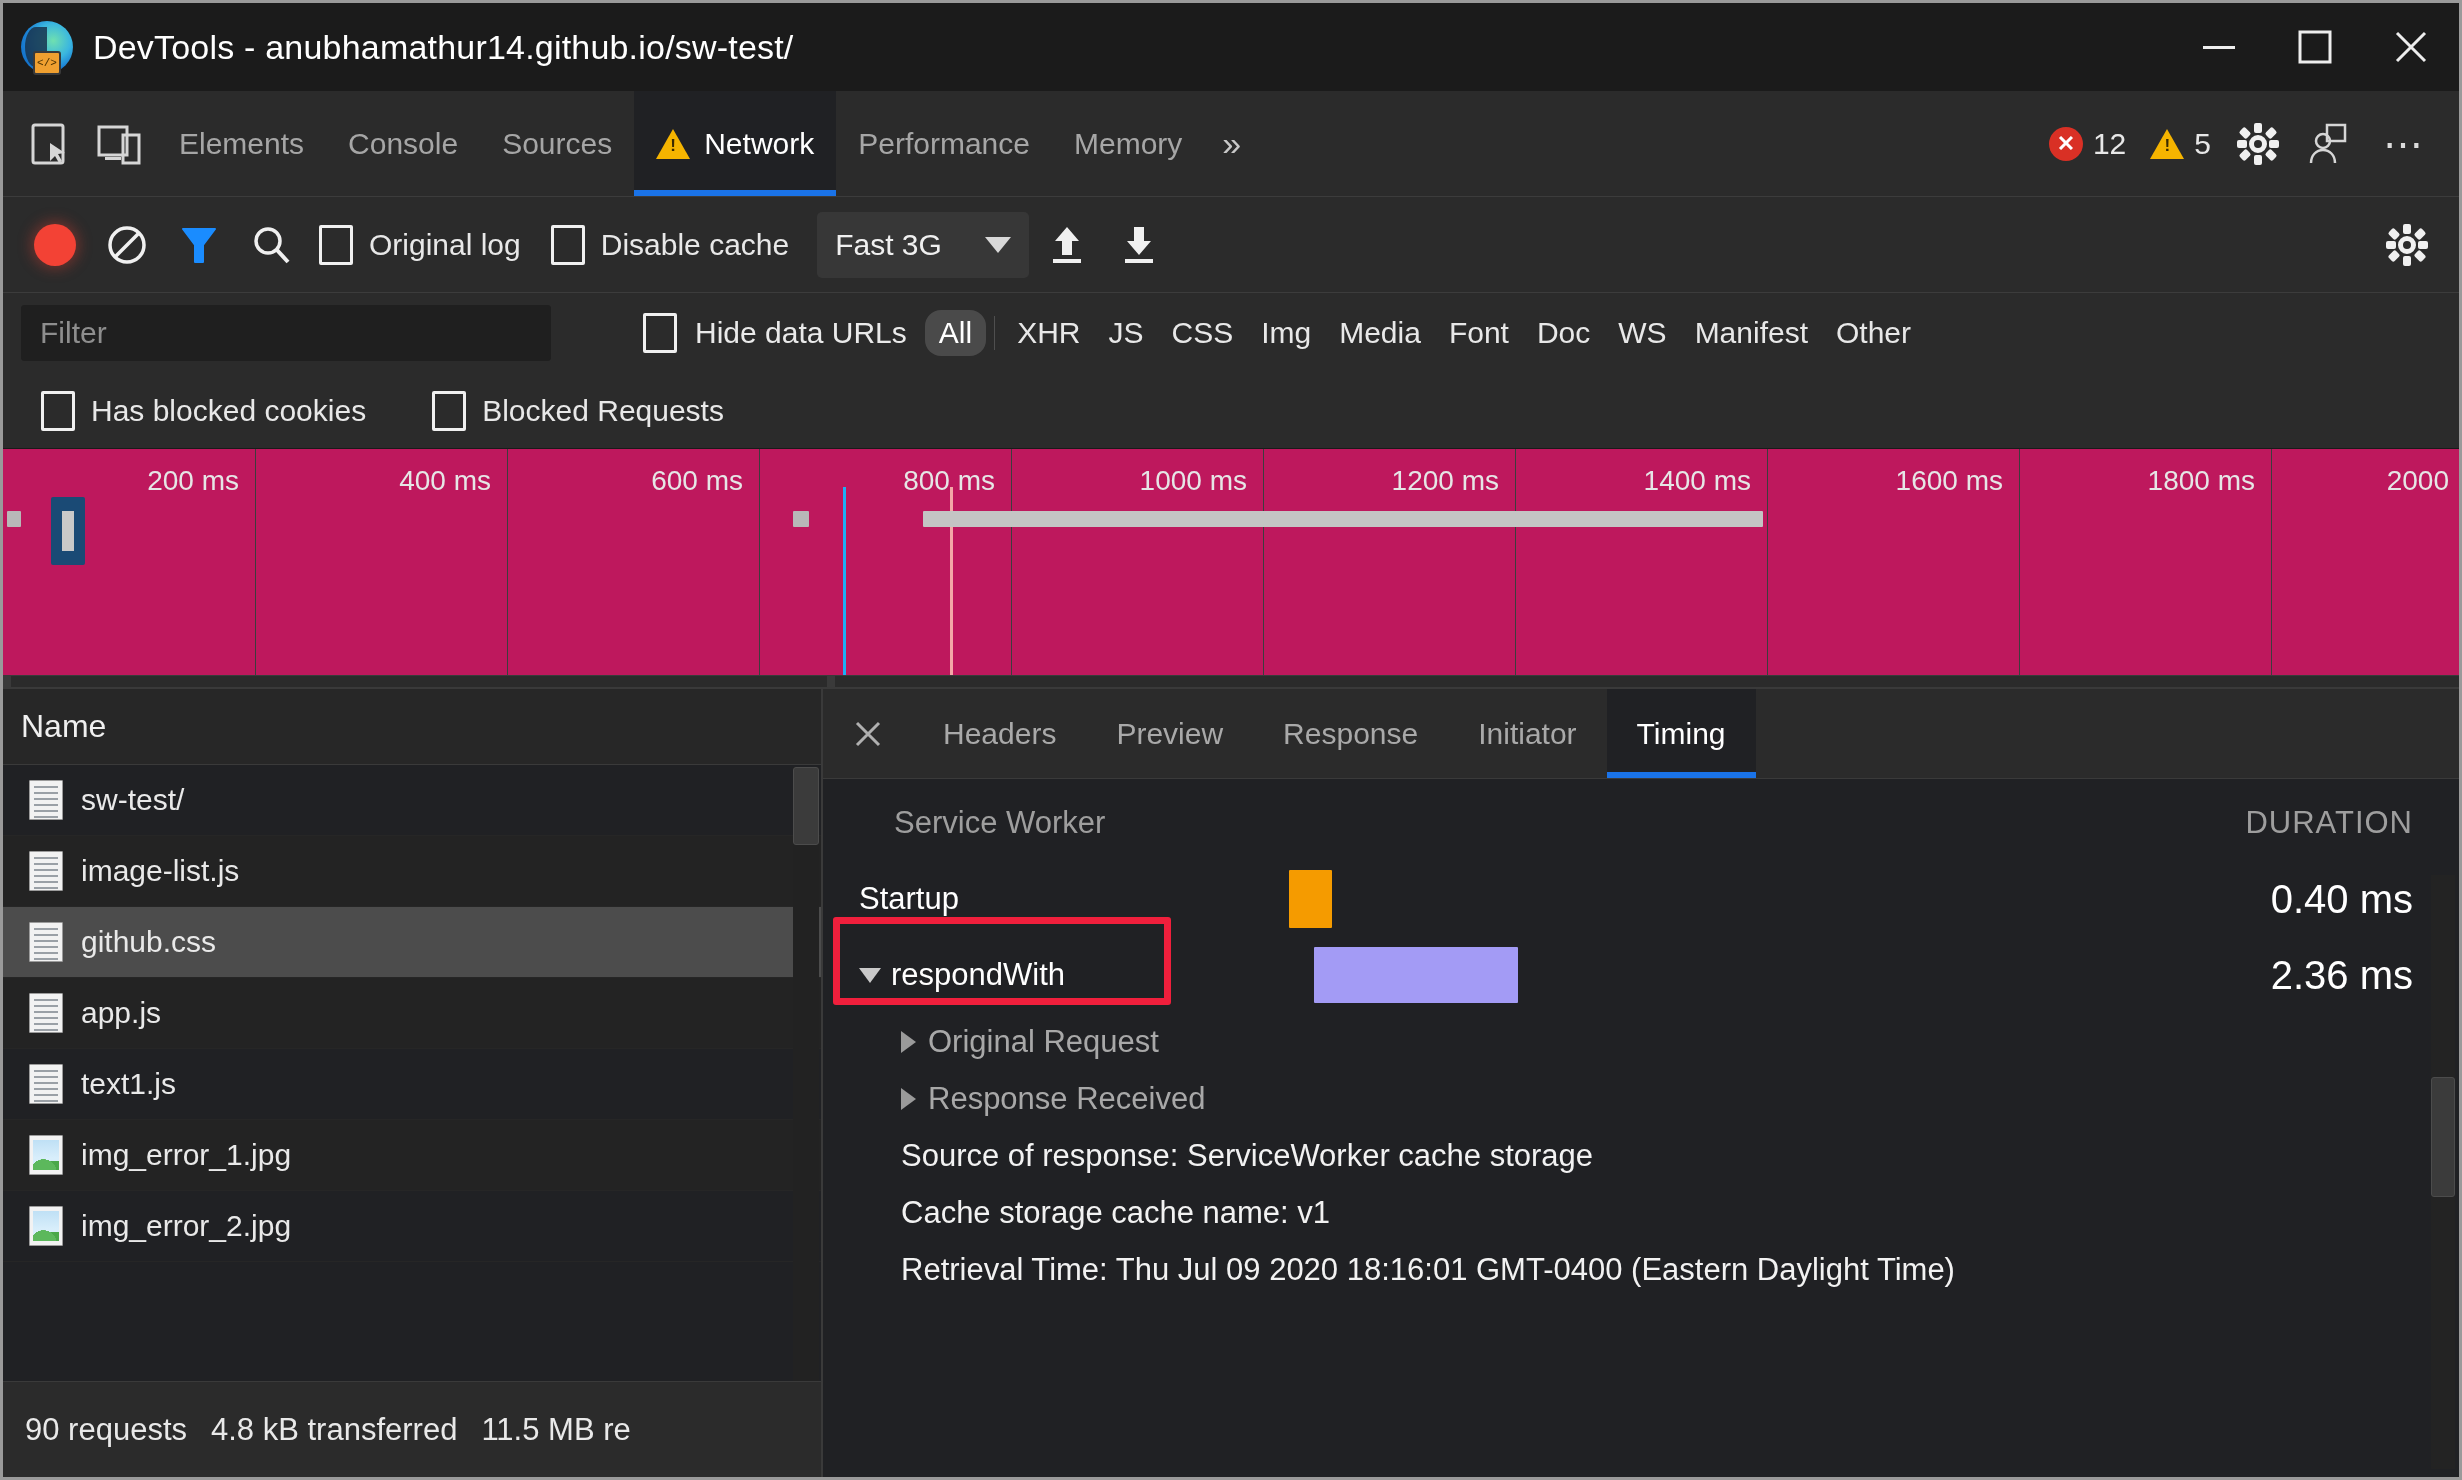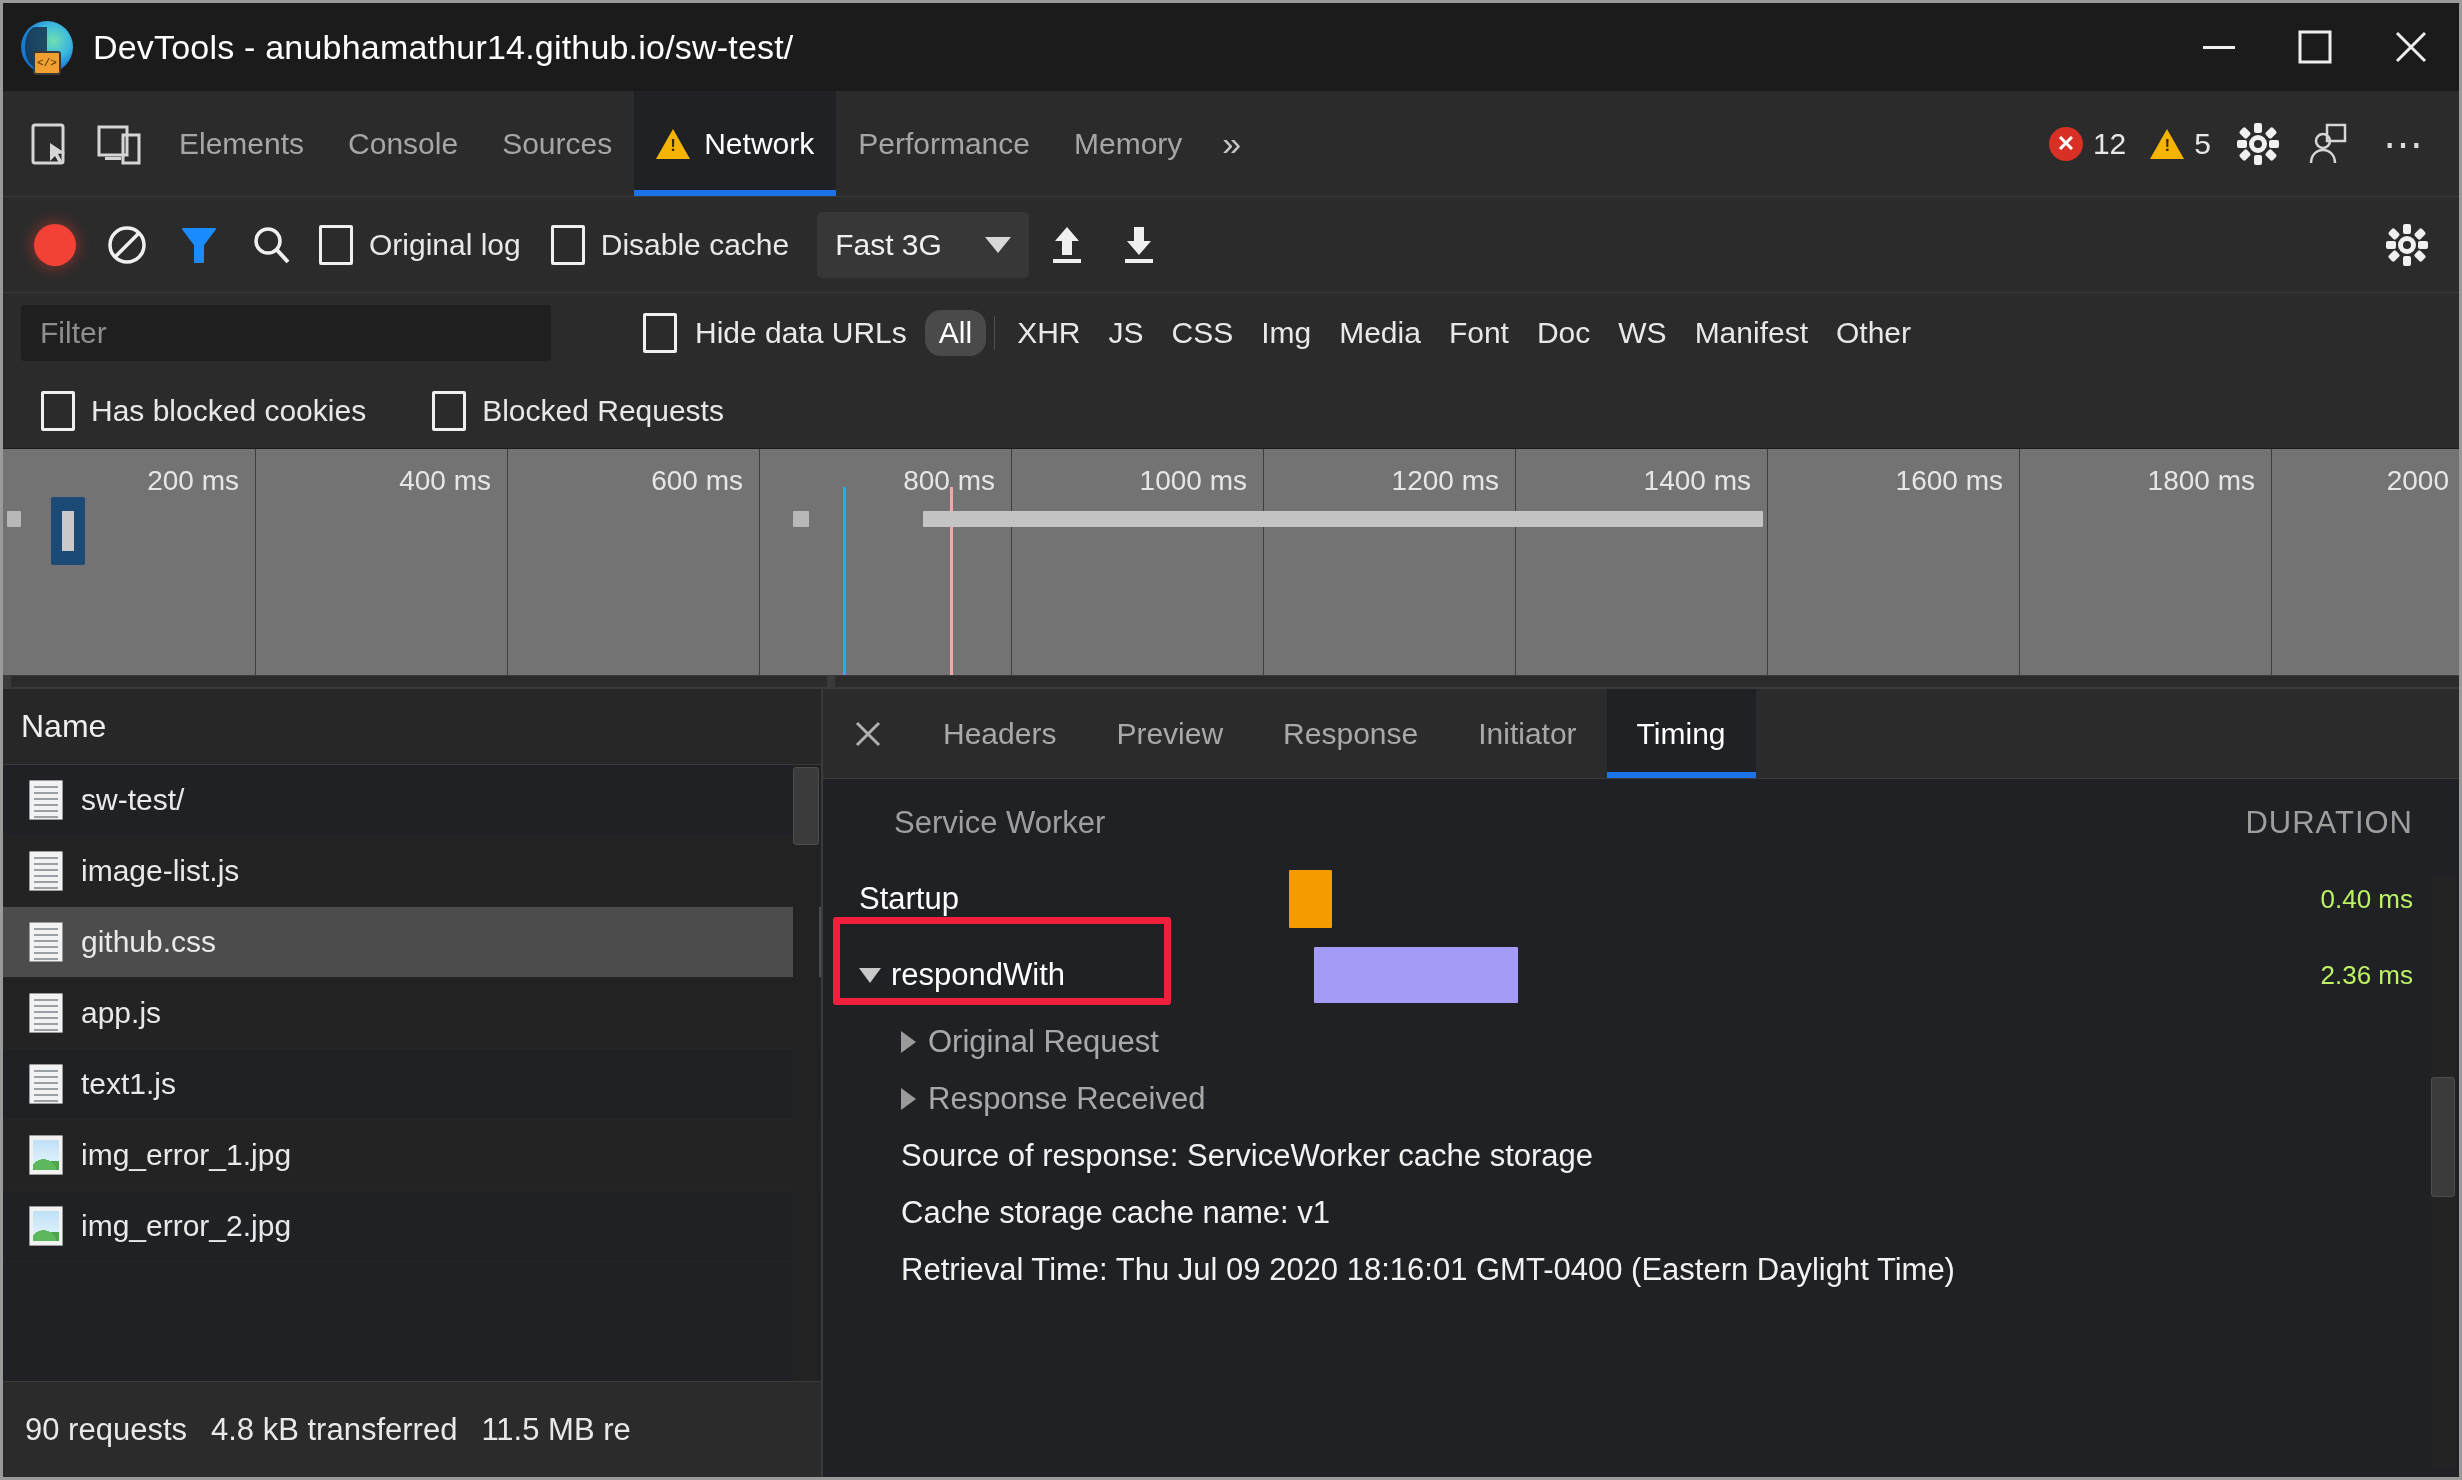--- a/index.html
+++ b/index.html
@@ -194,21 +194,21 @@
   .cbrow {
     height: 76px; flex: 0 0 76px;
     background: #2b2b2b;
     display: flex; align-items: center; padding: 0 28px; gap: 40px;
     border-bottom: 1px solid #1a1a1a;
   }
 
   
   .overview {
     height: 240px; flex: 0 0 240px;
-    background: #737373; position: relative;
+    background: #be185d; position: relative;
     border-bottom: 2px solid #3a3a3a;
     overflow: hidden;
   }
   .ov-grid { position: absolute; inset: 0; }
   .ov-tick {
     position: absolute; top: 0; bottom: 0; width: 1px; background: #3d3d3d;
   }
   .ov-label {
     position: absolute; top: 16px; font-size: 28px; color: #e6e6e6;
     transform: translateX(-100%); padding-right: 16px; white-space: nowrap;
@@ -328,21 +328,21 @@
     padding: 0 46px 0 36px; position: relative;
   }
   .tlabel { font-size: 31px; color: #ffffff; white-space: nowrap; }
   .tbar-area { position: absolute; left: 0; right: 0; top: 0; bottom: 0;
     pointer-events: none; }
   .tbar {
     position: absolute; top: 50%; transform: translateY(-50%);
     border-radius: 1px;
   }
   .tdur {
-    margin-left: auto; font-size: 26px; color: #bef264; white-space: nowrap;
+    margin-left: auto; font-size: 40px; color: #ffffff; white-space: nowrap;
     z-index: 2;
   }
   .caret-r {
     width: 0; height: 0; flex: 0 0 auto; margin-right: 12px;
     border-top: 11px solid transparent; border-bottom: 11px solid transparent;
     border-left: 15px solid #9a9a9a;
   }
   .caret-d {
     width: 0; height: 0; flex: 0 0 auto; margin-right: 10px;
     border-left: 11px solid transparent; border-right: 11px solid transparent;

